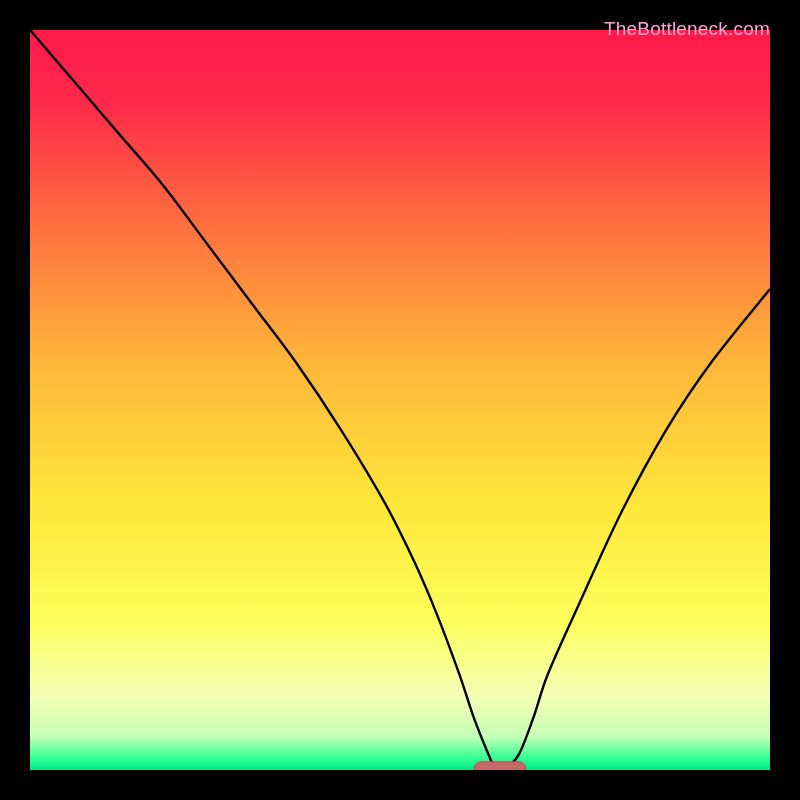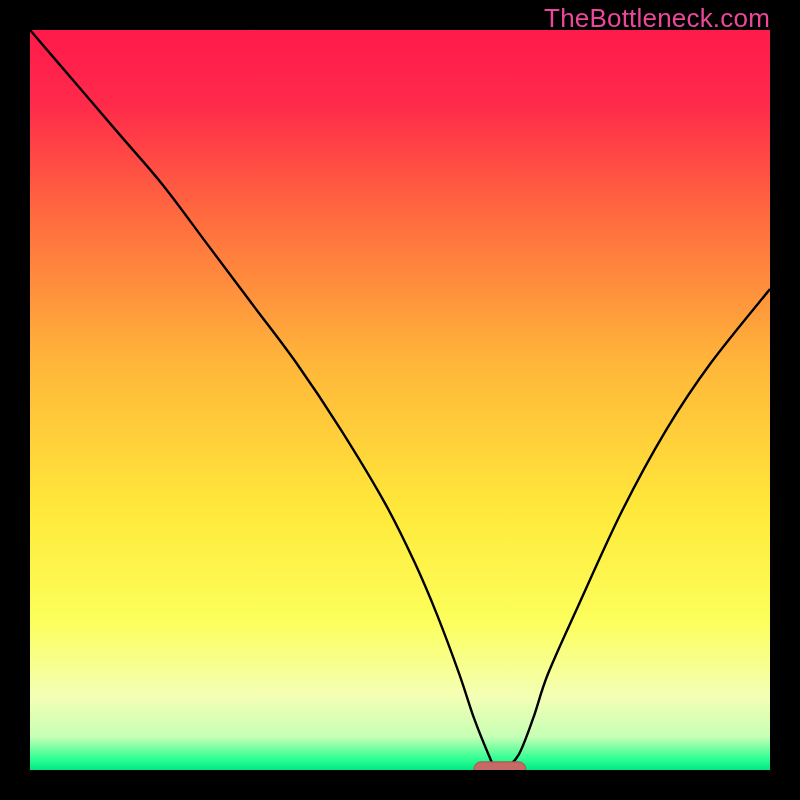--- a/index.html
+++ b/index.html
@@ -26,24 +26,24 @@
     width: 740px;
     height: 740px;
     overflow: hidden;
   }
   .gradient {
     position: absolute;
     left: 0; top: 0; width: 100%; height: 100%;
   }
   .attribution {
     position: absolute;
-    top: 3px;
+    top: 18px;
     right: 30px;
-    color: #ec4899;
-    font-size: 26px;
+    color: #f9a8d4;
+    font-size: 19px;
     font-weight: 400;
     letter-spacing: 0.2px;
     pointer-events: none;
     user-select: none;
   }
   svg { display: block; }
 </style>
 </head>
 <body>
 

